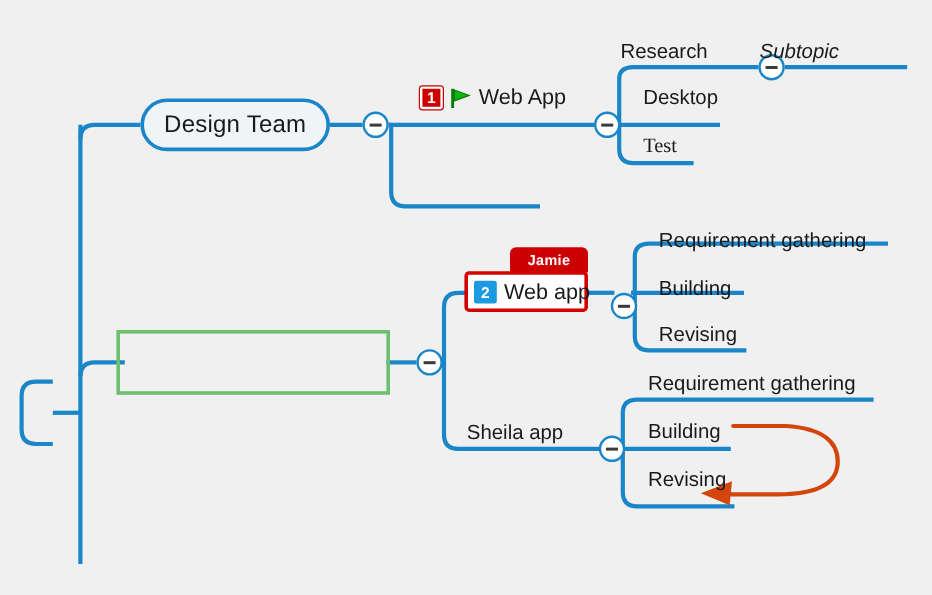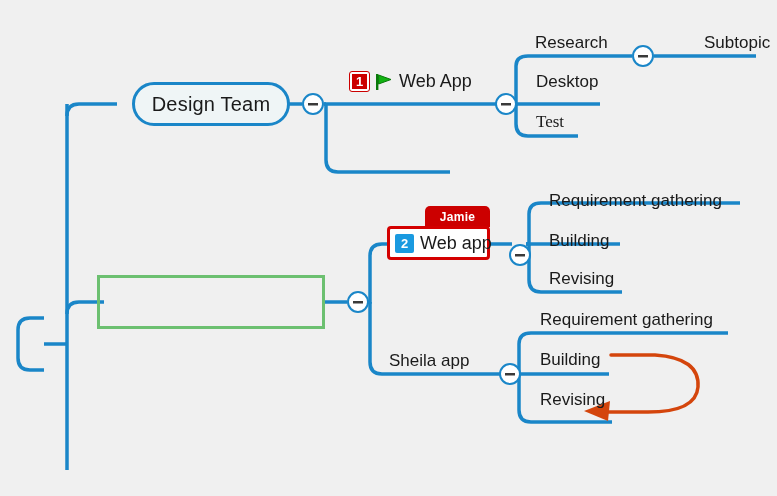--- a/index.html
+++ b/index.html
@@ -33,21 +33,20 @@
     box-sizing: border-box;
     background: #eff5f6;
     border: 3px solid #1a86c8;
     border-radius: 26px;
     color: #1a1a1a;
     display: flex;
     align-items: center;
     justify-content: center;
     font-size: 20px;
     letter-spacing: .2px;
-    margin-left: 15px;
   }
   .capsule-sel-wrap {
     position: absolute;
     box-sizing: border-box;
     border: 3px solid #6cc070;
     background: transparent;
   }
   
   .plain {
     font-size: 17px;
@@ -195,24 +194,24 @@
   <div class="icon-row" style="left:350px; top:71px;">
     <span class="badge red">1</span>
     <svg class="flag-icon" width="18" height="18" viewBox="0 0 18 18">
       <rect x="1" y="1" width="2.4" height="16" fill="#0a7a0a"></rect>
       <polygon points="3.6,2 16,6.5 3.6,11" fill="#12b312" stroke="#0a7a0a" stroke-width="1"></polygon>
     </svg>
     <span>Web App</span>
   </div>
 
 
-  <div class="node plain" style="left:535px; top:34px;">
+  <div class="node plain" style="left:517px; top:34px;">
     <span>Research</span>
   </div>
-  <div class="node plain" style="left:704px; top:34px;">
+  <div class="node plain" style="left:633px; top:34px;font-style:italic;">
     <span>Subtopic</span>
   </div>
   <div class="node plain" style="left:536px; top:73px;">
     <span>Desktop</span>
   </div>
   <div class="node plain" style="left:536px; top:113px;font-family:Liberation Serif, serif;">
     <span>Test</span>
   </div>
 
   <div class="tag red" style="left:425px; top:206px; width:65px; height:21px;">

